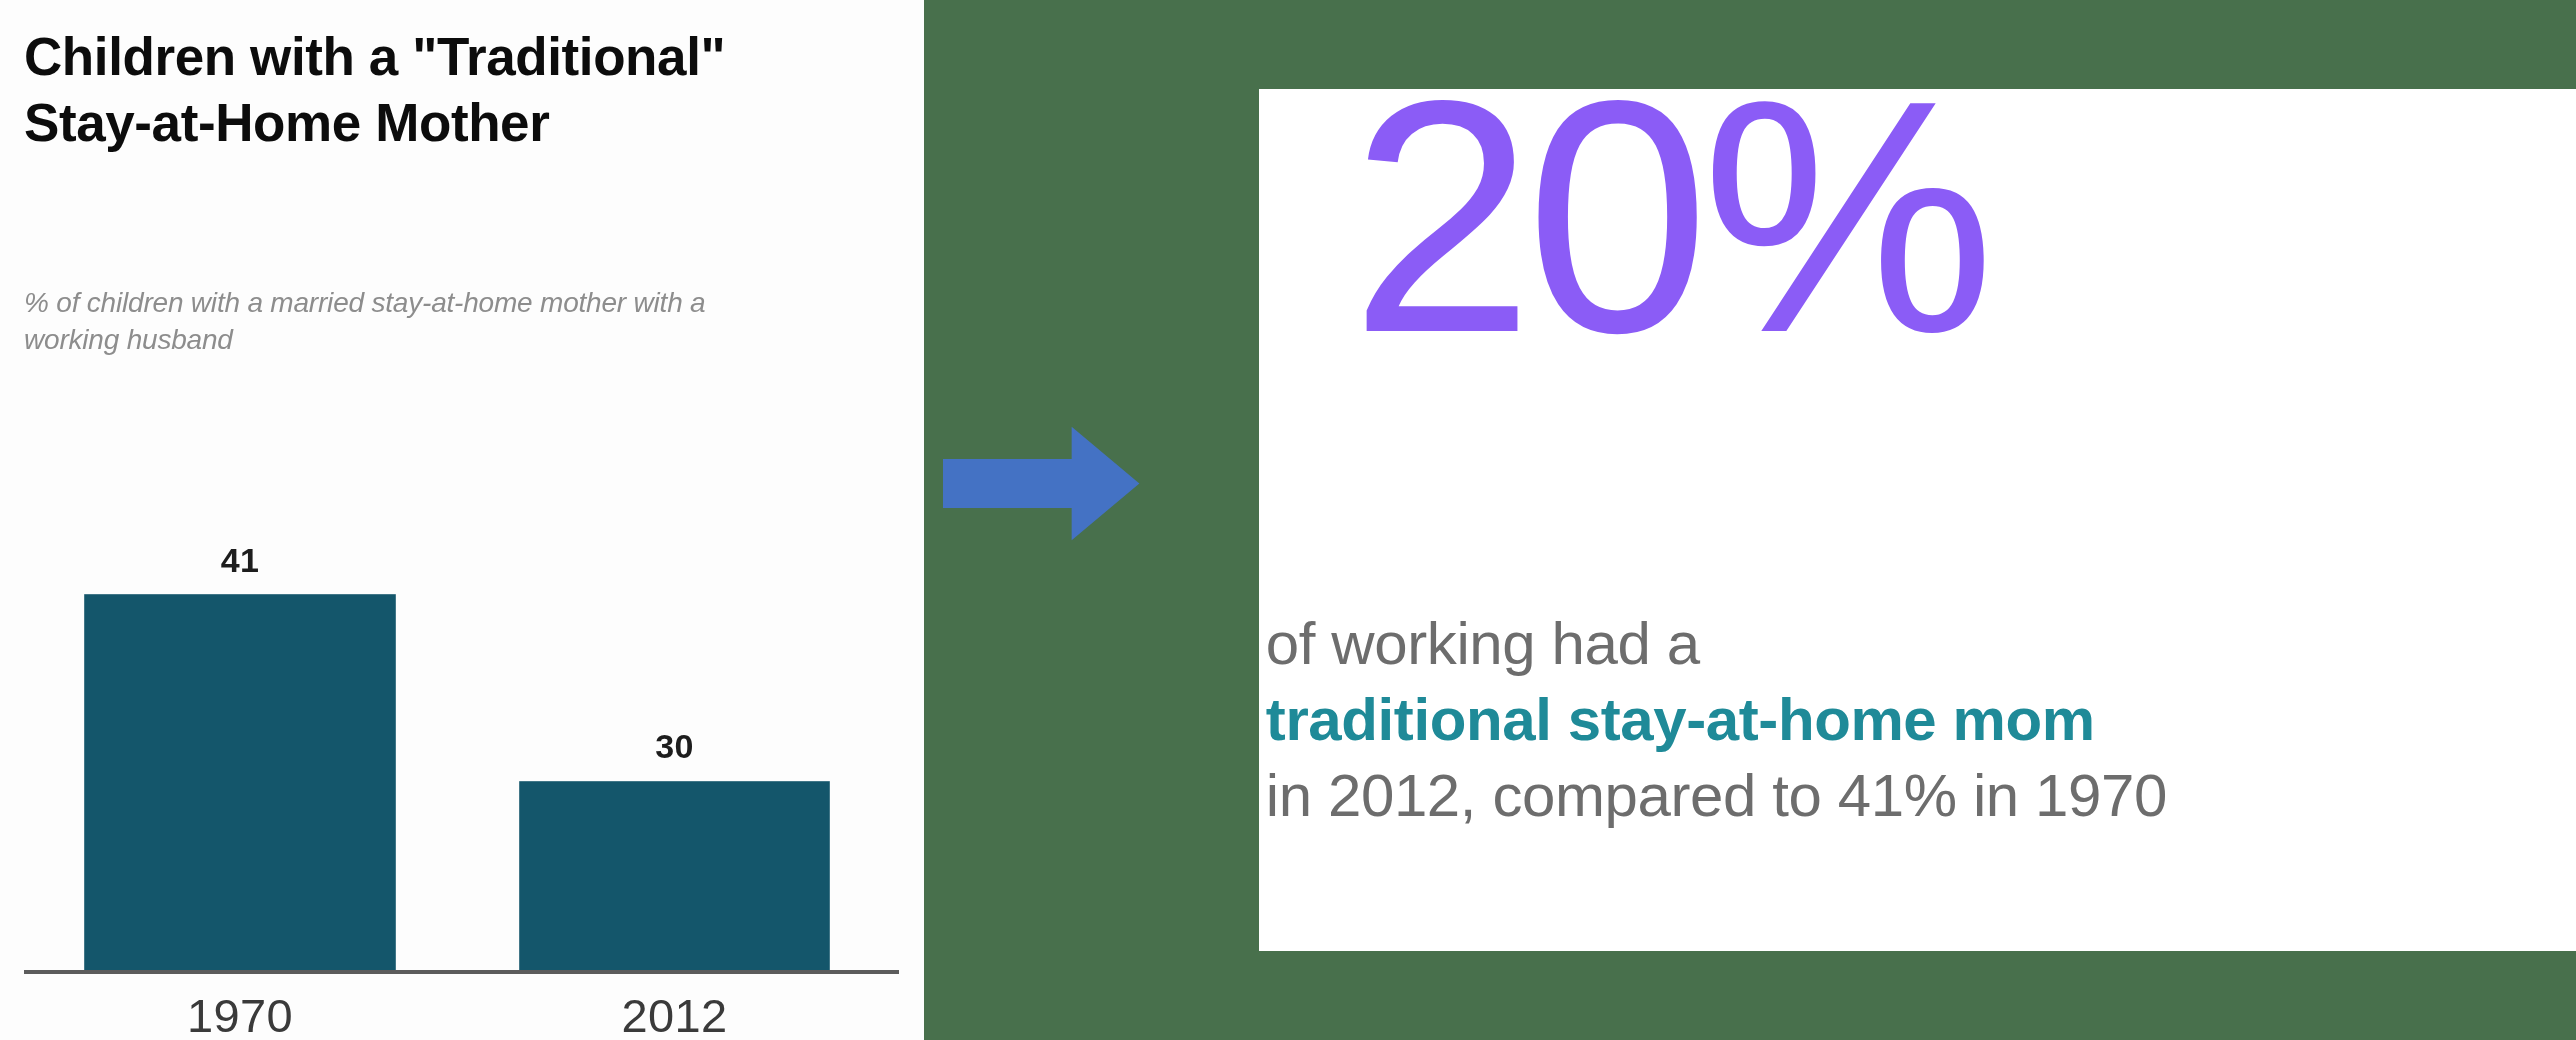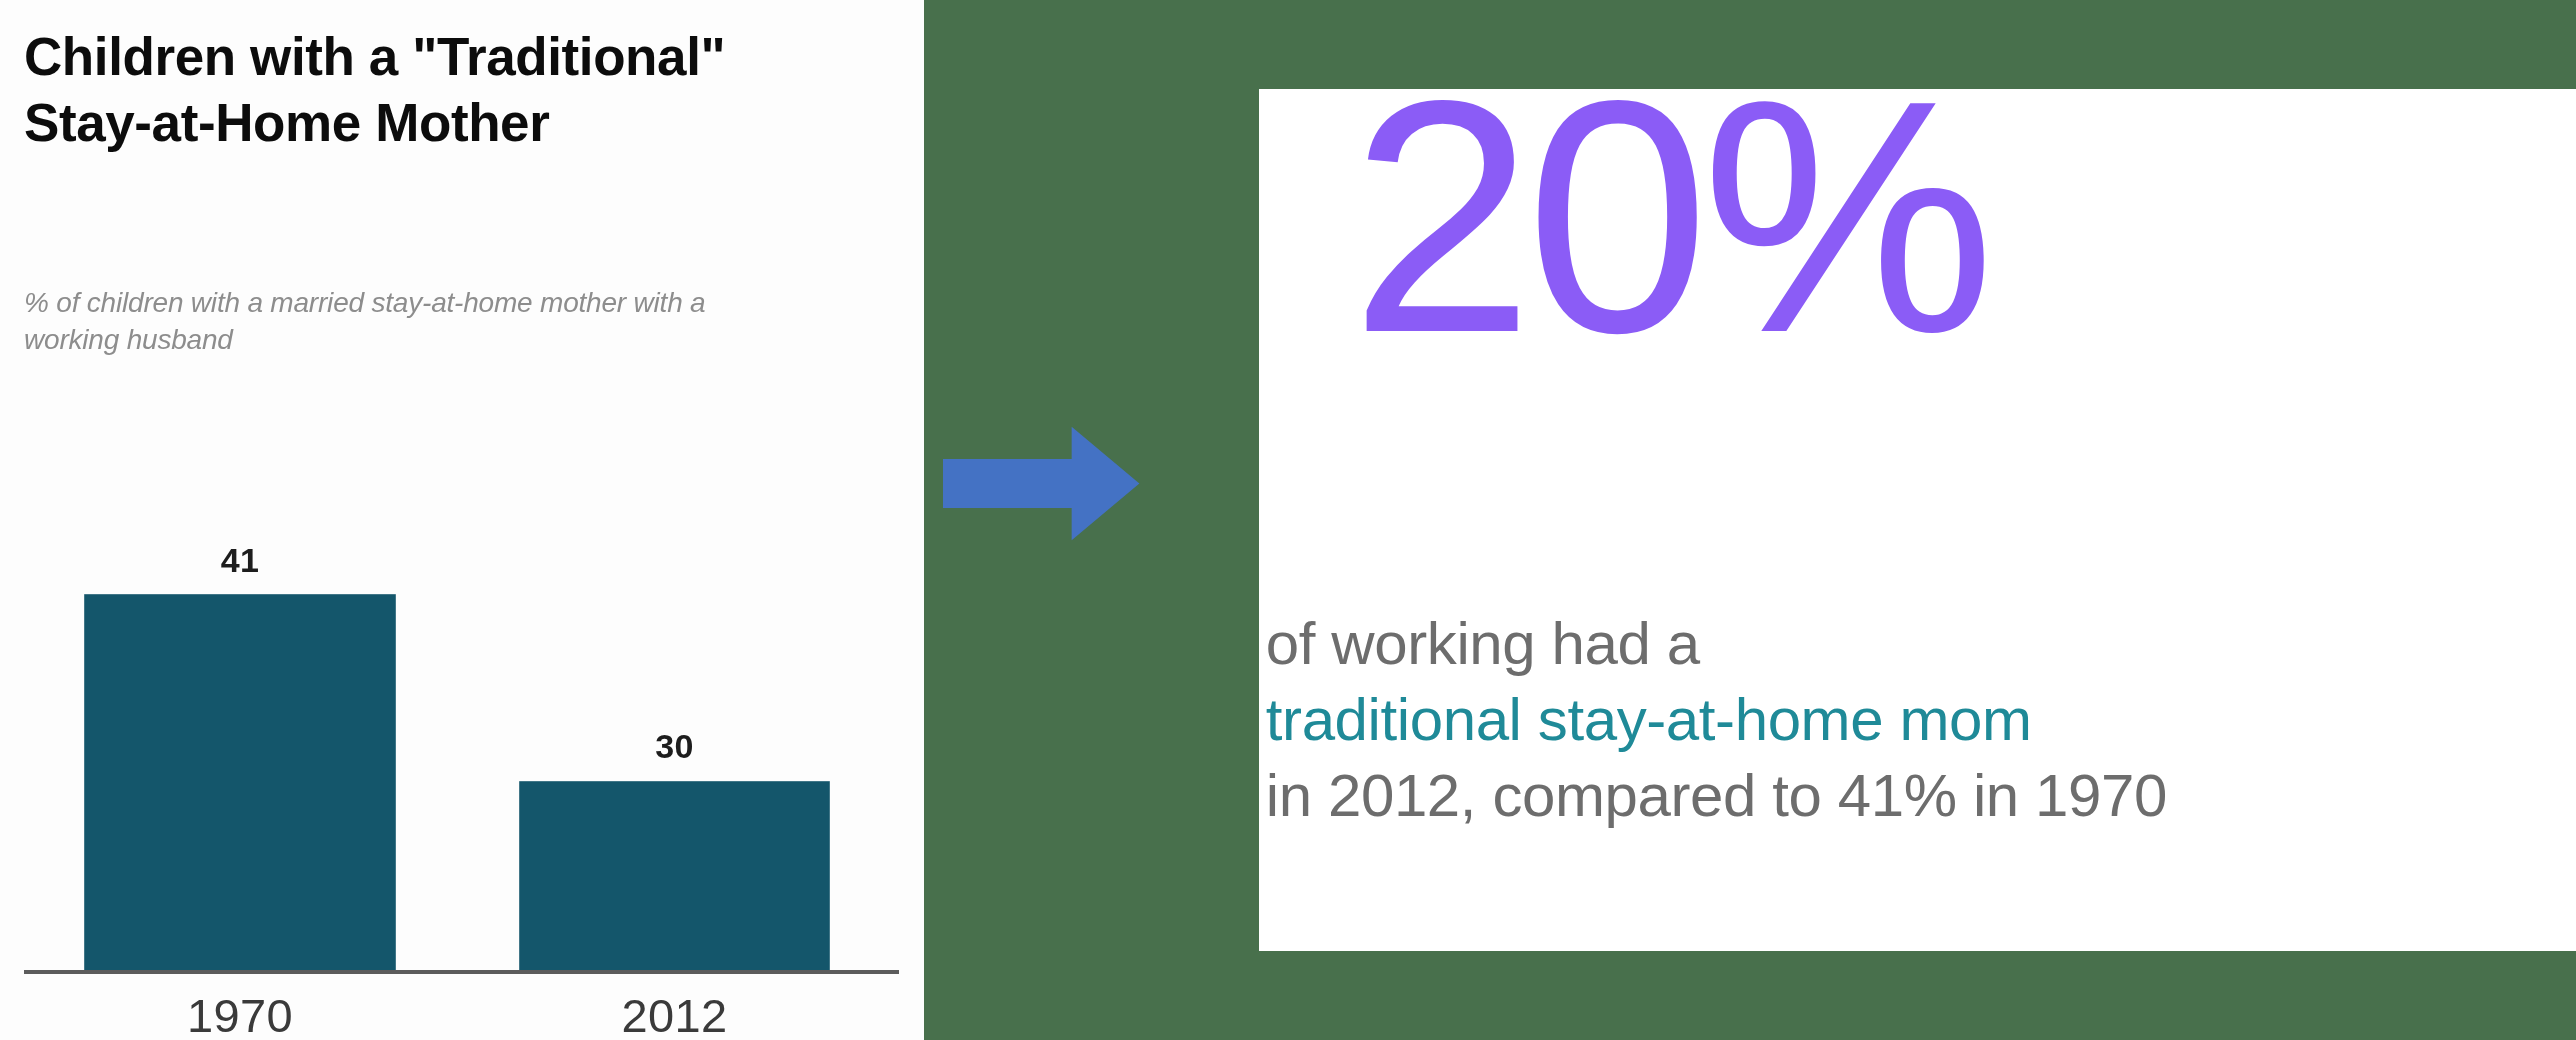--- a/index.html
+++ b/index.html
@@ -149,21 +149,21 @@
     position: absolute;
     left: 6.8px;
     top: 517px;
     width: 1305px;
     font-size: 60px;
     line-height: 1.27;
     color: #6d6d6d;
     letter-spacing: -0.4px;
   }
   #takeaway-text .emphasis {
-    font-weight: normal;
+    font-weight: bold;
     color: #1f8a98;
   }
   #takeaway-text .line { display: block; white-space: nowrap; }
 </style>
 </head>
 <body>
 
 <div id="canvas">
 
   <div id="left-panel">

